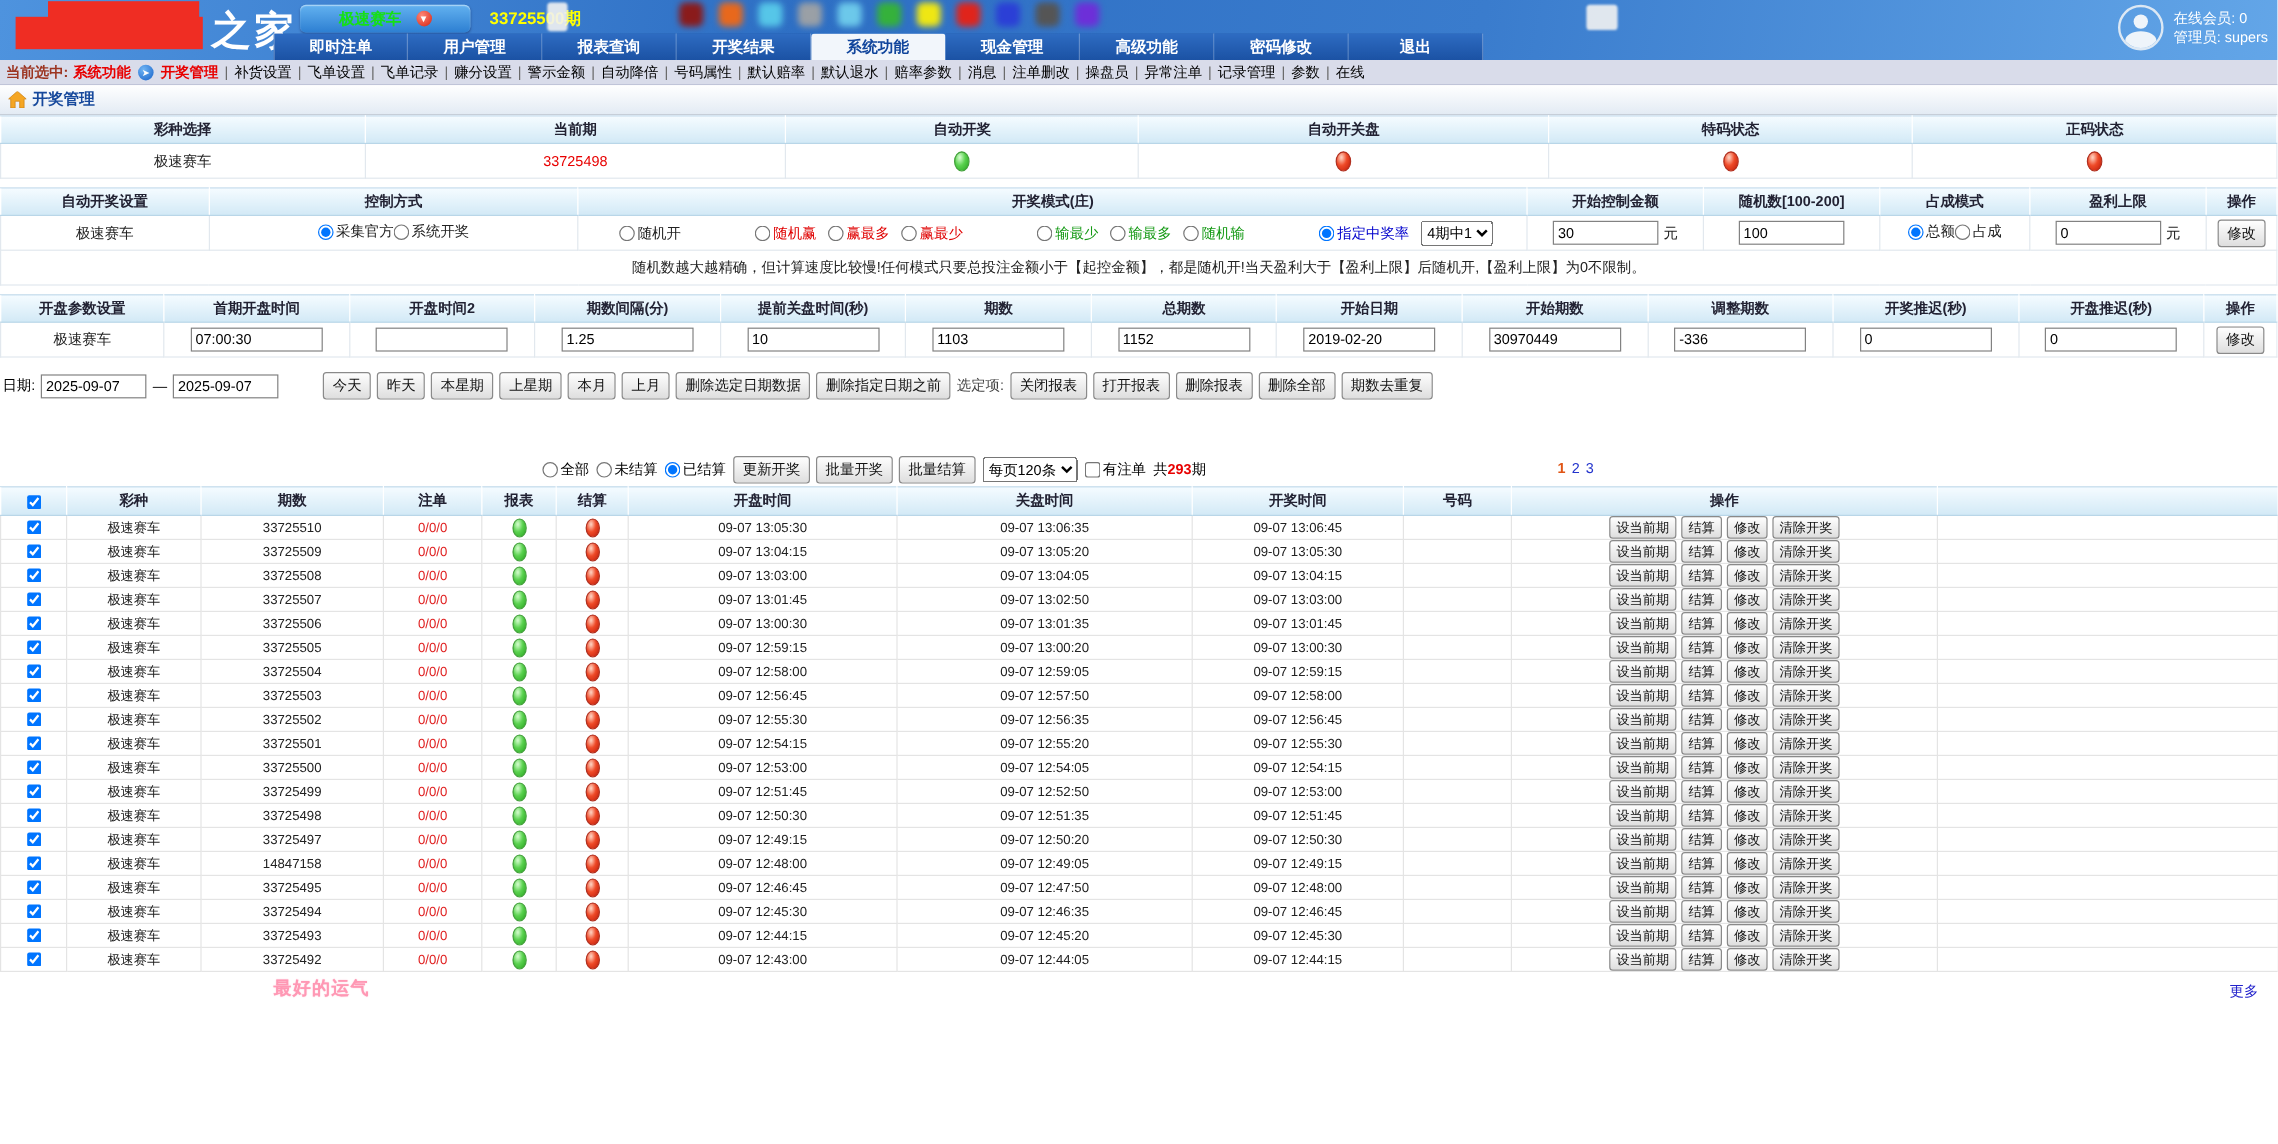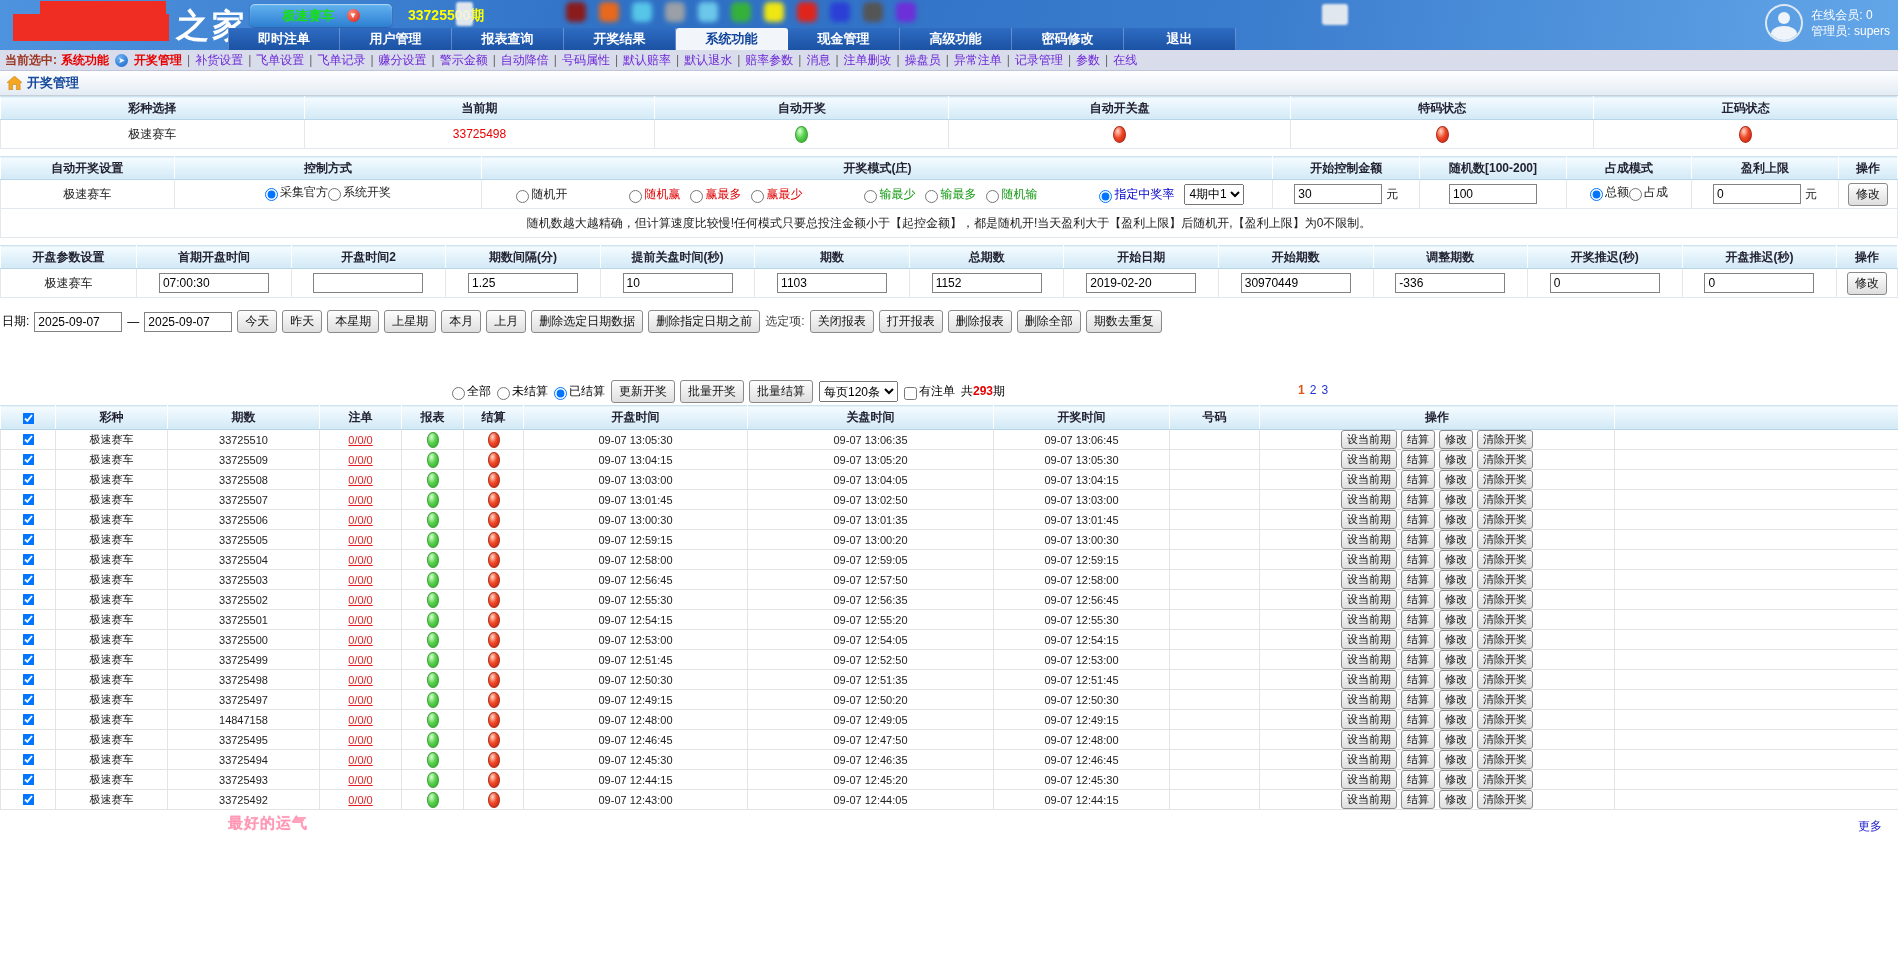--- a/index.html
+++ b/index.html
@@ -38,21 +38,21 @@
   .tab:first-child { border-left:1px solid rgba(255,255,255,.28); }
   .tab.active { background:#f2f6fb; color:#11459c; border-radius:3px 3px 0 0; }
 
   
   .crumbbar { height:21px; background:#d9dcea; border-bottom:1px solid #c0c4d8; display:flex; align-items:center;
     padding-left:5px; font-size:12px; white-space:nowrap; }
   .crumb-prefix { color:#9c3522; font-weight:bold; margin-right:4px; }
   .crumb-selected { color:#e80000; font-weight:bold; margin-right:6px; }
   .crumb-ico { width:13px; height:13px; border-radius:50%; background:radial-gradient(circle at 35% 30%,#6fb4f4,#1560c8);
     color:#fff; font-size:8px; line-height:13px; text-align:center; margin-right:6px; }
-  .crumb-item { color:#6d28d9; cursor:pointer; }
+  .crumb-item { color:#000000; cursor:pointer; }
   .crumb-item.first { color:#e80000; font-weight:bold; }
   .crumb-sep { color:#666; margin:0 5px; }
 
   
   .sectionbar { height:25px; background:linear-gradient(180deg,#ffffff,#e3ebf4); border-bottom:1px solid #c6ced8;
     display:flex; align-items:center; padding-left:7px; gap:5px; }
   .sectionbar .house { width:15px; height:14px; }
   .section-title { font-size:13px; font-weight:bold; color:#17499c; }
 
   
@@ -66,35 +66,35 @@
   .led.green { background:radial-gradient(ellipse at 35% 28%,#daffd4 0%,#5ad24f 45%,#27a31f 100%); border:1px solid #43a03b; }
   .led.red { background:radial-gradient(ellipse at 35% 28%,#ffd9c9 0%,#ef4a28 45%,#bc1a08 100%); border:1px solid #b03020; }
   .led.sm { width:12px; height:16px; }
 
   .tin { height:20px; border:1px solid #828282; font-size:12px; padding:1px 3px; width:110px; font-family:inherit; background:#fff; }
   .tin.sm { width:88px; }
   .wbtn { display:inline-block; background:linear-gradient(180deg,#fefefe,#dedede); border:1px solid #8a8a8a; border-radius:3px;
     font-size:12px; padding:2px 7px; cursor:pointer; color:#111; font-family:inherit; white-space:nowrap; }
   .wbtn.row { font-size:11px; padding:1px 5px; }
   select.wsel { height:21px; font-size:12px; font-family:inherit; }
-  .radio-lab { display:inline-flex; align-items:flex-end; gap:2px; cursor:pointer; white-space:nowrap; }
+  .radio-lab { display:inline-flex; align-items:center; gap:2px; cursor:pointer; white-space:nowrap; }
   .radio-lab input, .chk { cursor:pointer; }
   .unit { margin-left:4px; }
   .modes-cell { display:flex; align-items:center; justify-content:space-between; padding:0 28px 0 34px;gap:24px; }
   .mode-group { display:inline-flex; align-items:center; gap:10px; }
 
   
   .filterbar { display:flex; align-items:center; gap:5px; font-size:12px; padding:5px 2px 4px 2px; white-space:nowrap; }
   .filterbar2 { position:relative; height:28px; font-size:12px;margin-top:40px; }
   .f2-group { position:absolute; left:452px; top:3px; display:flex; align-items:center; gap:6px; white-space:nowrap; }
   .pagination { position:absolute; left:1298px; top:6px; display:flex; gap:5px; font-size:12px; }
   .pg { color:#2233cc; cursor:pointer; }
   .pg.cur { color:#e05515; font-weight:bold; }
   .count-red { color:#e80000; font-weight:bold; }
-  .link-red { color:#e02222; text-decoration:underline; cursor:pointer; }
+  .link-red { color:#e02222; cursor:pointer; }
 
   
   table.main { width:100%; border-collapse:collapse; table-layout:fixed; font-size:11px; }
   table.main th { background:linear-gradient(180deg,#f4fbff 0%,#d2e9f6 100%); color:#223; font-weight:bold; font-size:12px;
     height:24px; border:1px solid #fff; border-bottom:1px solid #b9d6e8; border-top:1px solid #cfe2ef; }
   table.main td { background:#fff; border:1px solid #e4e4e4; text-align:center; height:18px; padding:0 2px; color:#222; }
   table.main input[type=checkbox] { transform:scale(.9); vertical-align:middle; }
   .actions { display:flex; gap:4px; justify-content:center; align-items:center; }
 
   
@@ -354,21 +354,21 @@
           <td><button class="wbtn">修改</button></td>
         </tr>
     </tbody>
   </table>
 
   <div class="filterbar">
     <span>日期:</span>
     <input class="tin sm" value="2025-09-07" style="">
     <span>—</span>
     <input class="tin sm" value="2025-09-07" style="">
-    <span id="quickBtns" style="display:inline-flex;gap:5px;">
+    <span id="quickBtns" style="display:inline-flex;gap:5px;margin-left:32px;">
         <button class="wbtn">今天</button>
         <button class="wbtn">昨天</button>
         <button class="wbtn">本星期</button>
         <button class="wbtn">上星期</button>
         <button class="wbtn">本月</button>
         <button class="wbtn">上月</button>
         <button class="wbtn">删除选定日期数据</button>
         <button class="wbtn">删除指定日期之前</button>
       </span>
     <span style="color:#444">选定项:</span>

